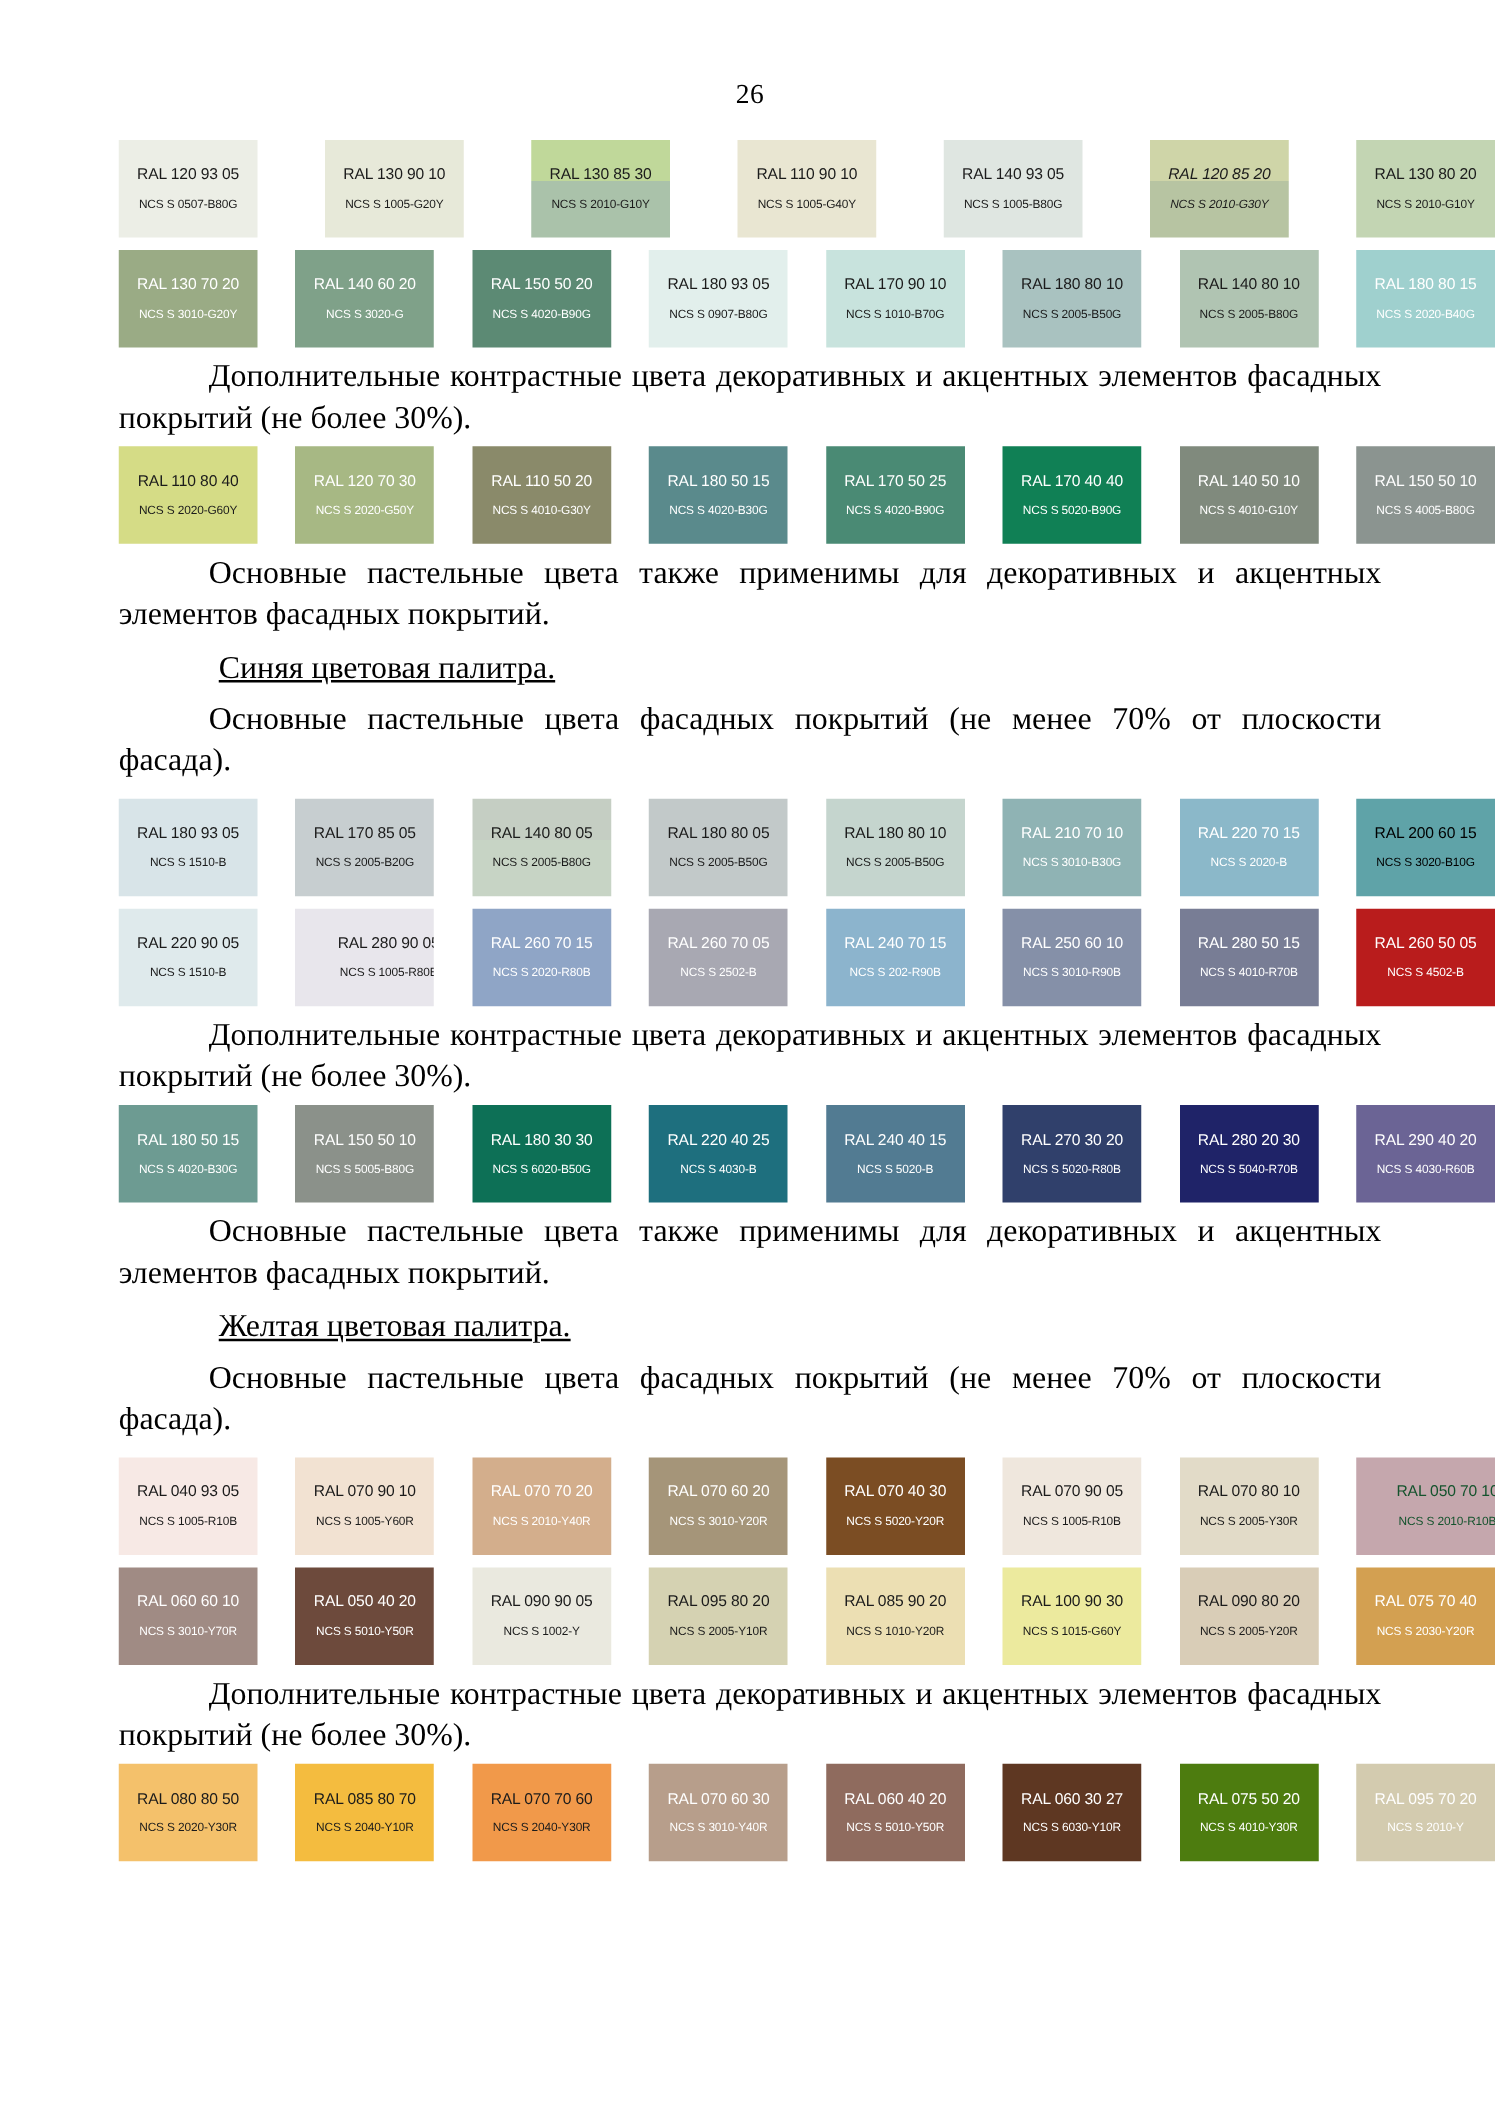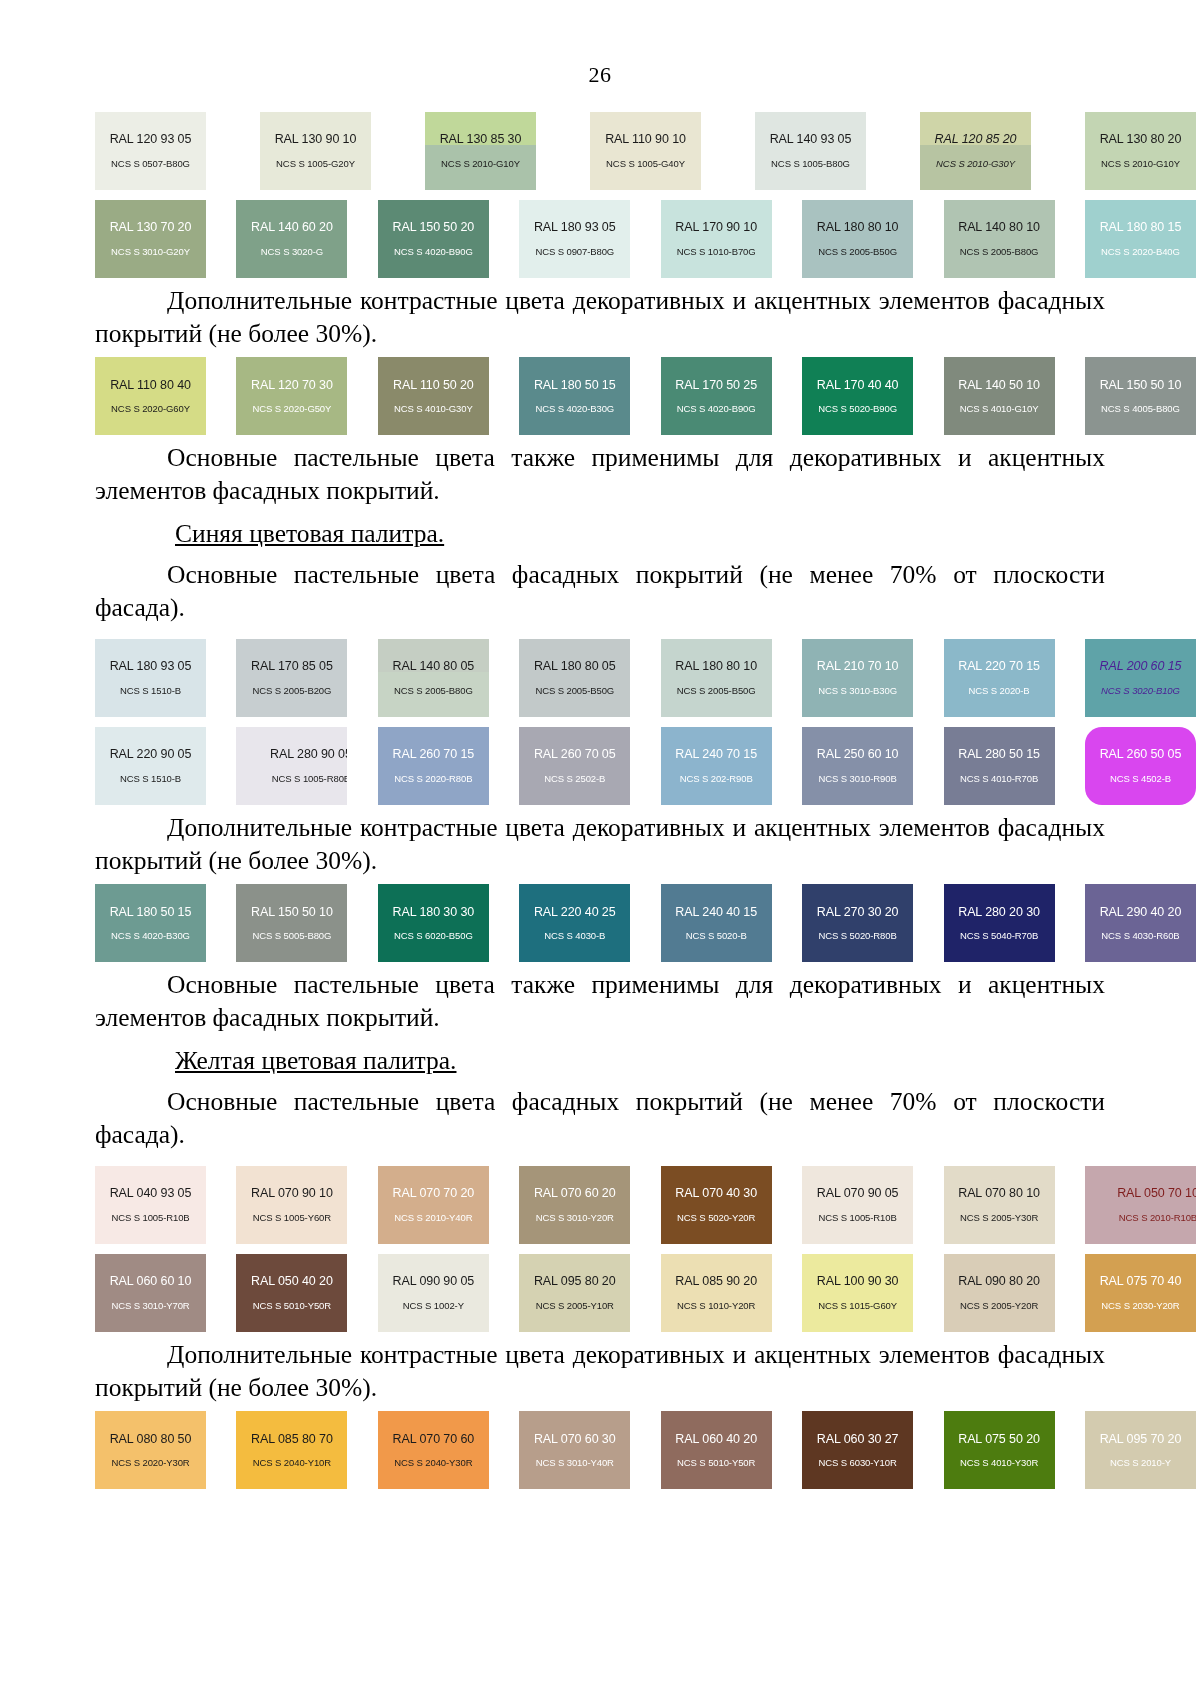--- a/index.html
+++ b/index.html
@@ -237,21 +237,21 @@
           <div class="ncs">NCS S 2005-B50G</div>
         </div>
         <div class="swatch" style="background-color: rgb(143, 179, 180); color: rgb(255, 255, 255);">
           <div class="ral">RAL 210 70 10</div>
           <div class="ncs">NCS S 3010-B30G</div>
         </div>
         <div class="swatch" style="background-color: rgb(139, 184, 201); color: rgb(255, 255, 255);">
           <div class="ral">RAL 220 70 15</div>
           <div class="ncs">NCS S 2020-B</div>
         </div>
-        <div class="swatch" style="background-color: rgb(95, 163, 168); color: #4c1d95; font-style: italic;">
+        <div class="swatch" style="background-color: rgb(95, 163, 168); color: #000000;">
           <div class="ral">RAL 200 60 15</div>
           <div class="ncs">NCS S 3020-B10G</div>
         </div>
       </div>
     <div class="block-gap-sm"></div>
 
     <div class="swatch-row">
         <div class="swatch" style="background-color: rgb(223, 234, 236); color: rgb(27, 27, 27);">
           <div class="ral">RAL 220 90 05</div>
           <div class="ncs">NCS S 1510-B</div>
@@ -273,21 +273,21 @@
           <div class="ncs">NCS S 202-R90B</div>
         </div>
         <div class="swatch" style="background-color: rgb(133, 144, 168); color: rgb(255, 255, 255);">
           <div class="ral">RAL 250 60 10</div>
           <div class="ncs">NCS S 3010-R90B</div>
         </div>
         <div class="swatch" style="background-color: rgb(120, 125, 149); color: rgb(255, 255, 255);">
           <div class="ral">RAL 280 50 15</div>
           <div class="ncs">NCS S 4010-R70B</div>
         </div>
-        <div class="swatch" style="background-color: #d946ef; color: rgb(255, 255, 255); border-radius: 17px;">
+        <div class="swatch" style="background-color: #b91c1c; color: rgb(255, 255, 255);">
           <div class="ral">RAL 260 50 05</div>
           <div class="ncs">NCS S 4502-B</div>
         </div>
       </div>
 
     <p class="para">Дополнительные контрастные цвета декоративных и акцентных элементов фасадных покрытий (не более 30%).</p>
 
     <div class="swatch-row">
         <div class="swatch" style="background-color: rgb(109, 155, 146); color: rgb(255, 255, 255);">
           <div class="ral">RAL 180 50 15</div>
@@ -349,21 +349,21 @@
           <div class="ncs">NCS S 5020-Y20R</div>
         </div>
         <div class="swatch" style="background-color: rgb(239, 231, 221); color: rgb(27, 27, 27);">
           <div class="ral">RAL 070 90 05</div>
           <div class="ncs">NCS S 1005-R10B</div>
         </div>
         <div class="swatch" style="background-color: rgb(226, 219, 200); color: rgb(27, 27, 27);">
           <div class="ral">RAL 070 80 10</div>
           <div class="ncs">NCS S 2005-Y30R</div>
         </div>
-        <div class="swatch" style="background-color: rgb(197, 167, 173); color: #7f1d1d; padding-left: 35px;">
+        <div class="swatch" style="background-color: rgb(197, 167, 173); color: #14532d; padding-left: 35px;">
           <div class="ral">RAL 050 70 10</div>
           <div class="ncs">NCS S 2010-R10B</div>
         </div>
       </div>
     <div class="block-gap-sm"></div>
 
     <div class="swatch-row">
         <div class="swatch" style="background-color: rgb(160, 139, 132); color: rgb(255, 255, 255);">
           <div class="ral">RAL 060 60 10</div>
           <div class="ncs">NCS S 3010-Y70R</div>

